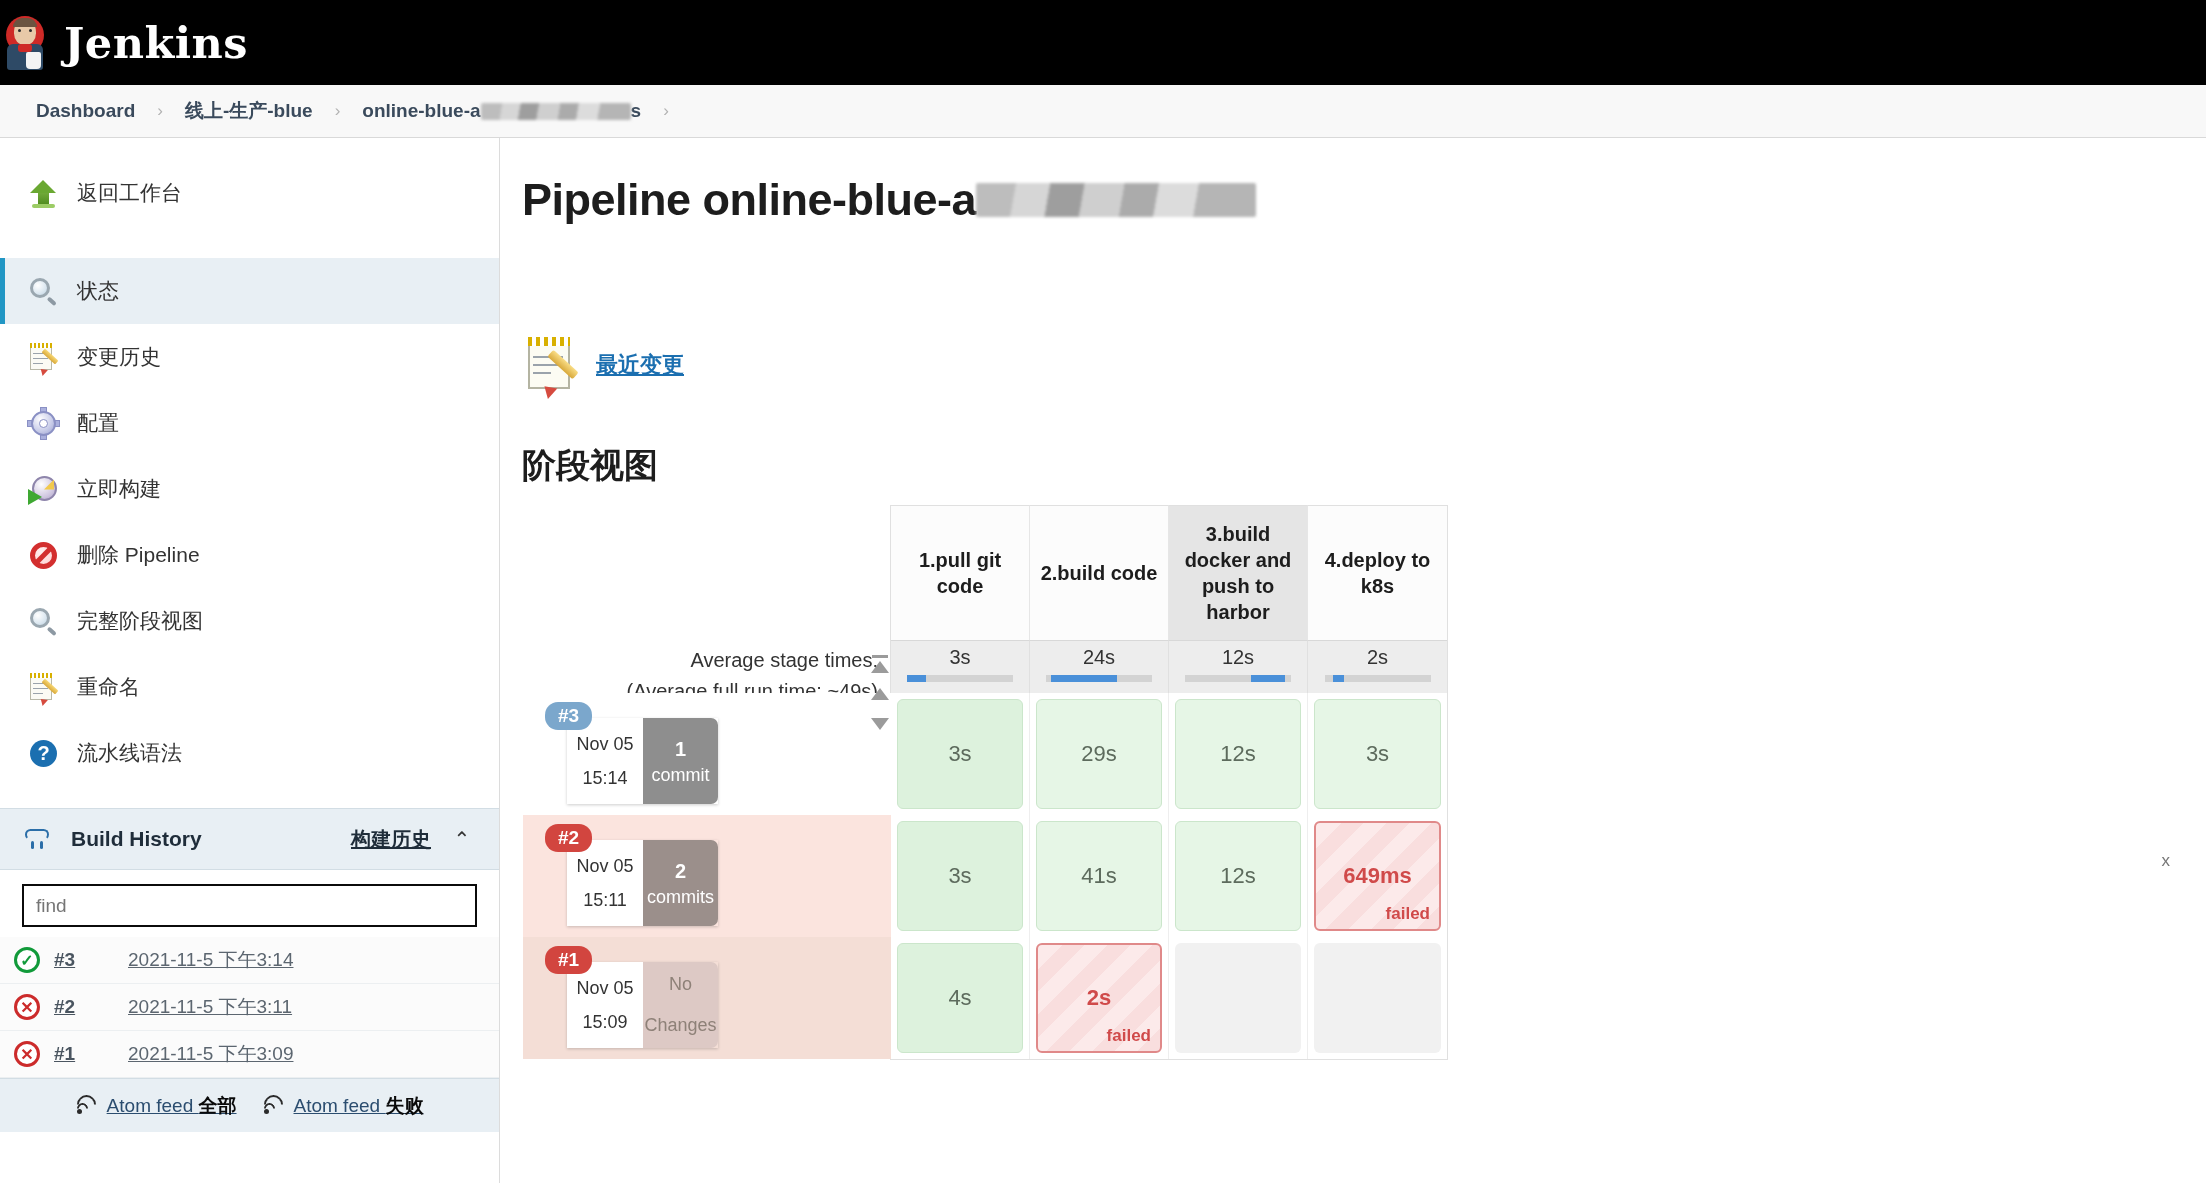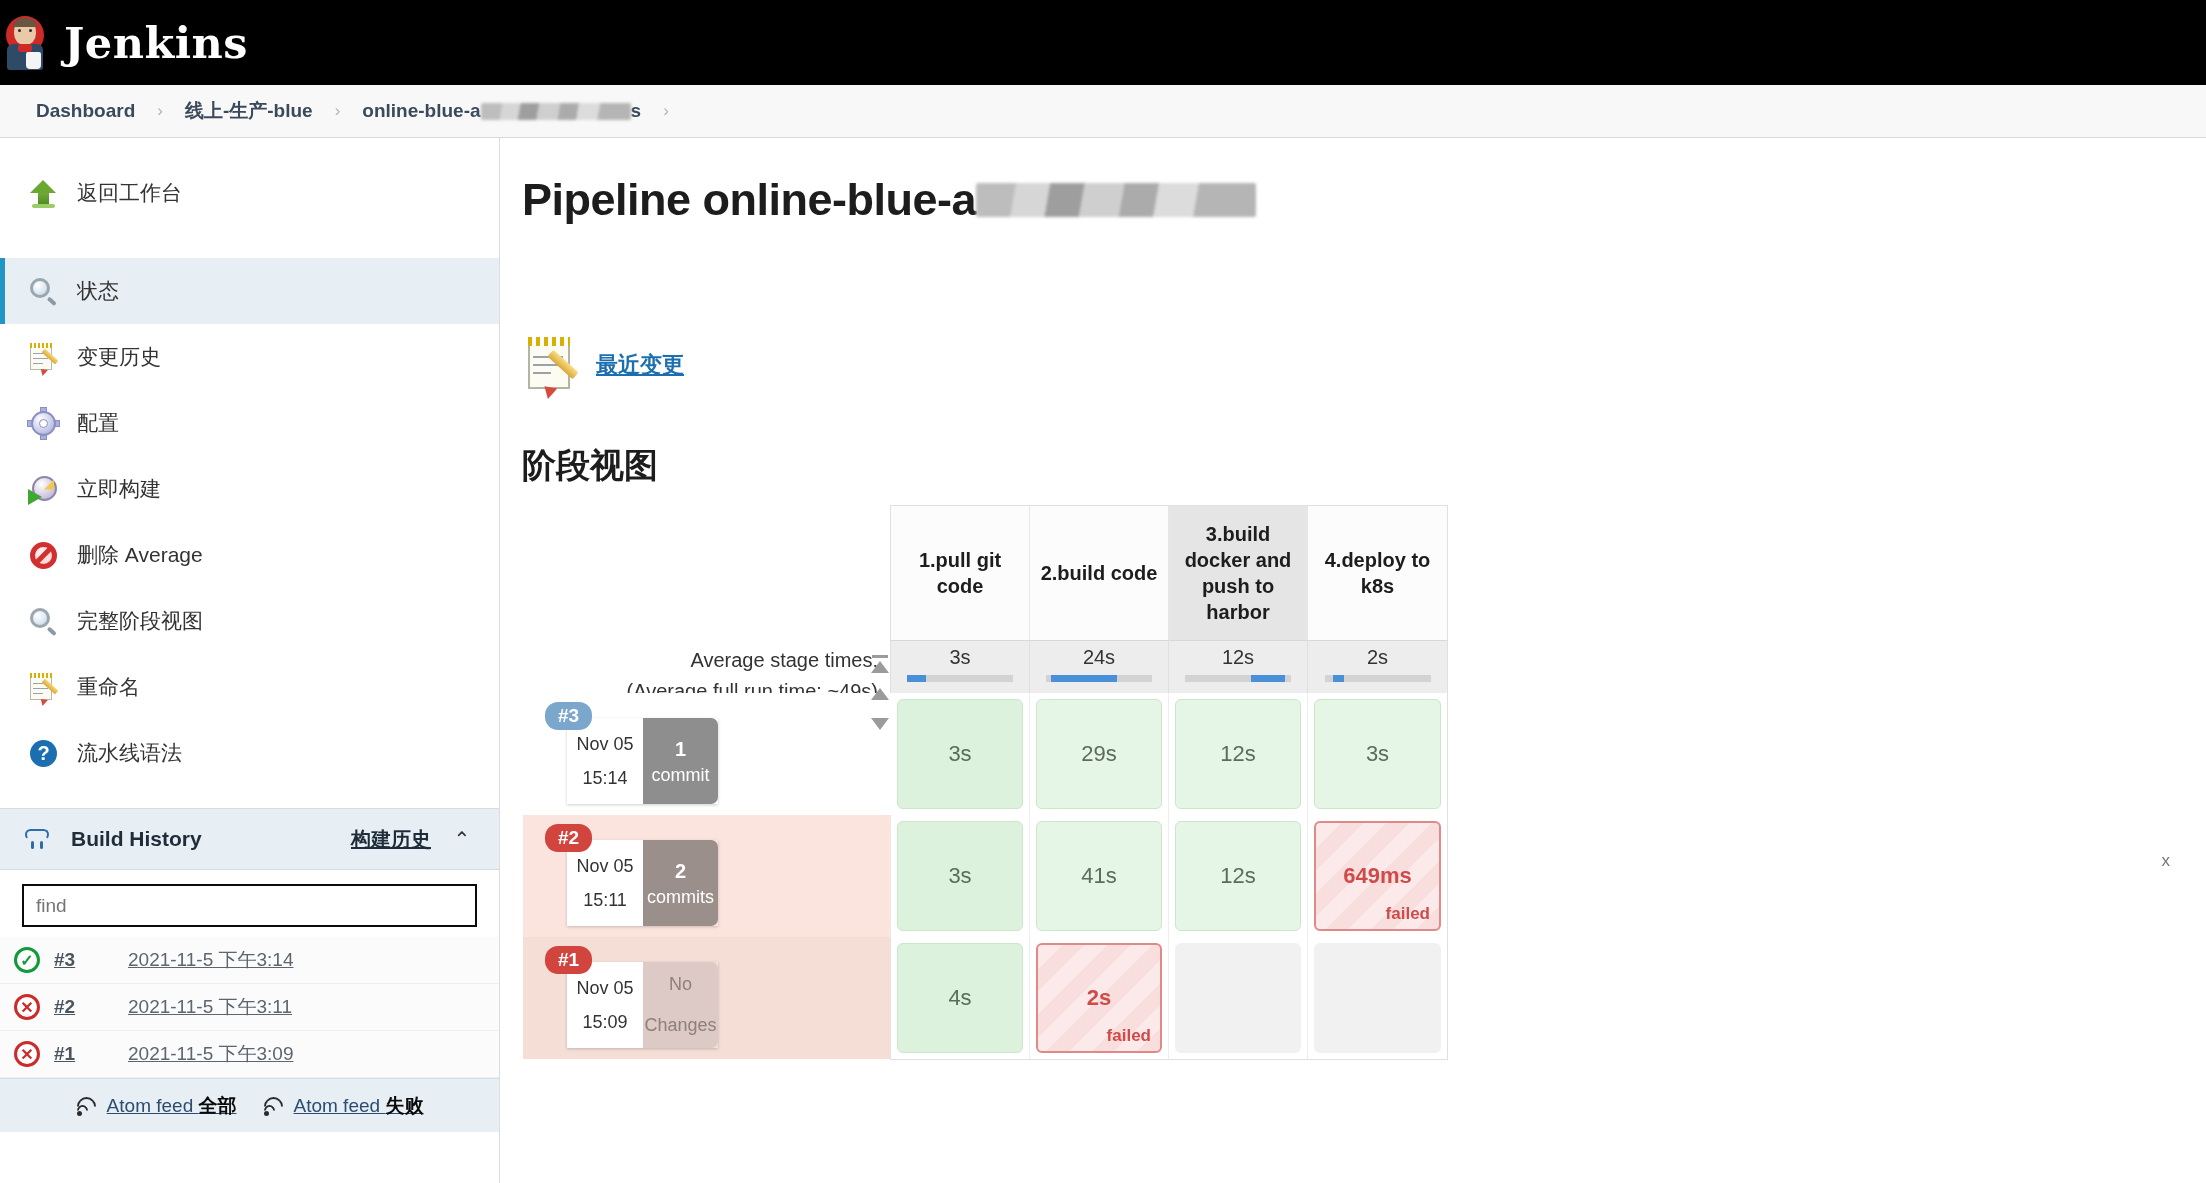--- a/index.html
+++ b/index.html
@@ -190,21 +190,21 @@
   .status-ico.fail { background:#fff; border:3px solid #cc2b2b; color:#cc2b2b; }
   .build-num { font-size:19px; color:#4a5560; text-decoration:underline;
     width:60px; font-weight:bold; }
   .build-date { font-size:19px; color:#5c6670; text-decoration:underline; }
 
   #atom-row {
     background:#e8eff4; height:54px; display:flex; align-items:center;
     justify-content:center; gap:26px; border-top:1px solid #d2dde4;
     margin-top:0;
   }
-  .atom-link { display:flex; align-items:center; gap:9px; cursor:pointer; }
+  .atom-link { display:flex; gap:9px; cursor:pointer; }
   .ico-rss { width:22px; height:22px; position:relative; }
   .ico-rss .dot { position:absolute; left:1px; bottom:1px; width:5px; height:5px;
     background:#2b2b2b; border-radius:50%; }
   .ico-rss .a1, .ico-rss .a2 { position:absolute; left:1px; bottom:1px;
     border:2.2px solid #2b2b2b; border-right-color:transparent;
     border-bottom-color:transparent; border-radius:50%; transform:rotate(45deg); }
   .ico-rss .a1 { width:11px; height:11px; }
   .ico-rss .a2 { width:19px; height:19px; }
   .atom-text { font-size:19px; color:#2b4d6f; text-decoration:underline; }
   .atom-text b { color:#0a0a0a; }
@@ -414,21 +414,21 @@
           <span class="play"></span>
       </span>
       <span class="nav-label">立即构建</span>
     </div>
 
     <div class="nav-item">
       <span class="nav-ico ico-ban">
         <span class="ring"></span>
           <span class="bar"></span>
       </span>
-      <span class="nav-label">删除 Average</span>
+      <span class="nav-label">删除 Pipeline</span>
     </div>
 
     <div class="nav-item">
       <span class="nav-ico ico-magnifier">
         <span class="lens"></span>
           <span class="handle"></span>
       </span>
       <span class="nav-label">完整阶段视图</span>
     </div>
 

